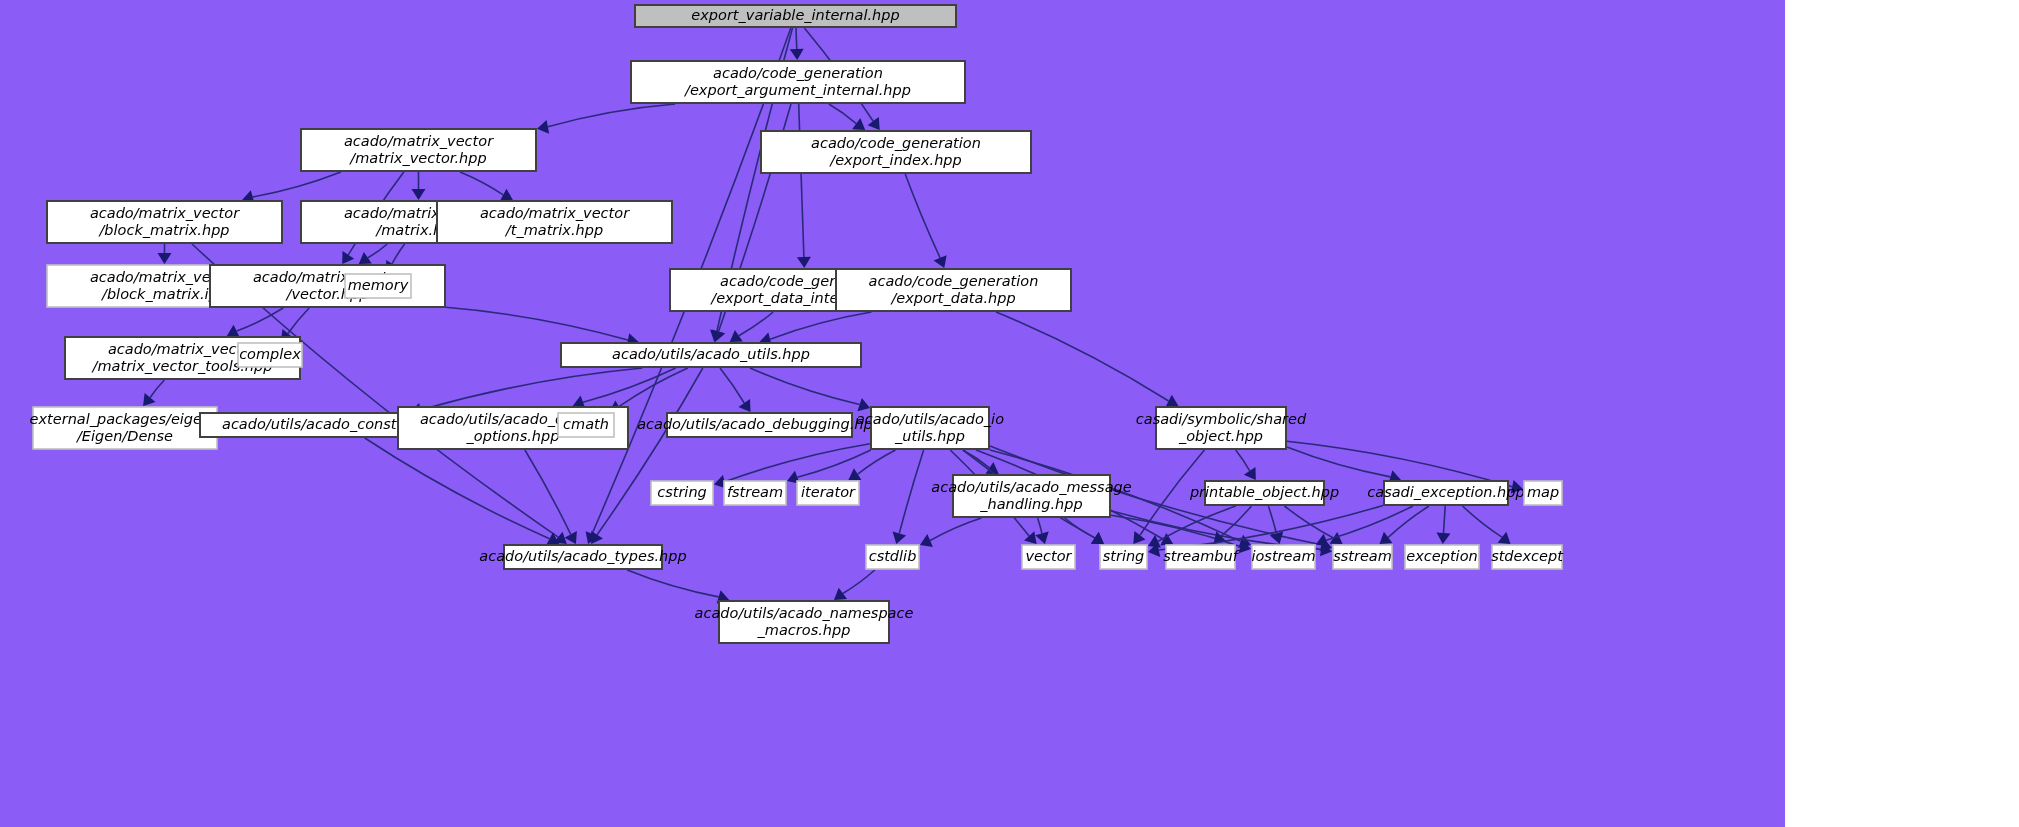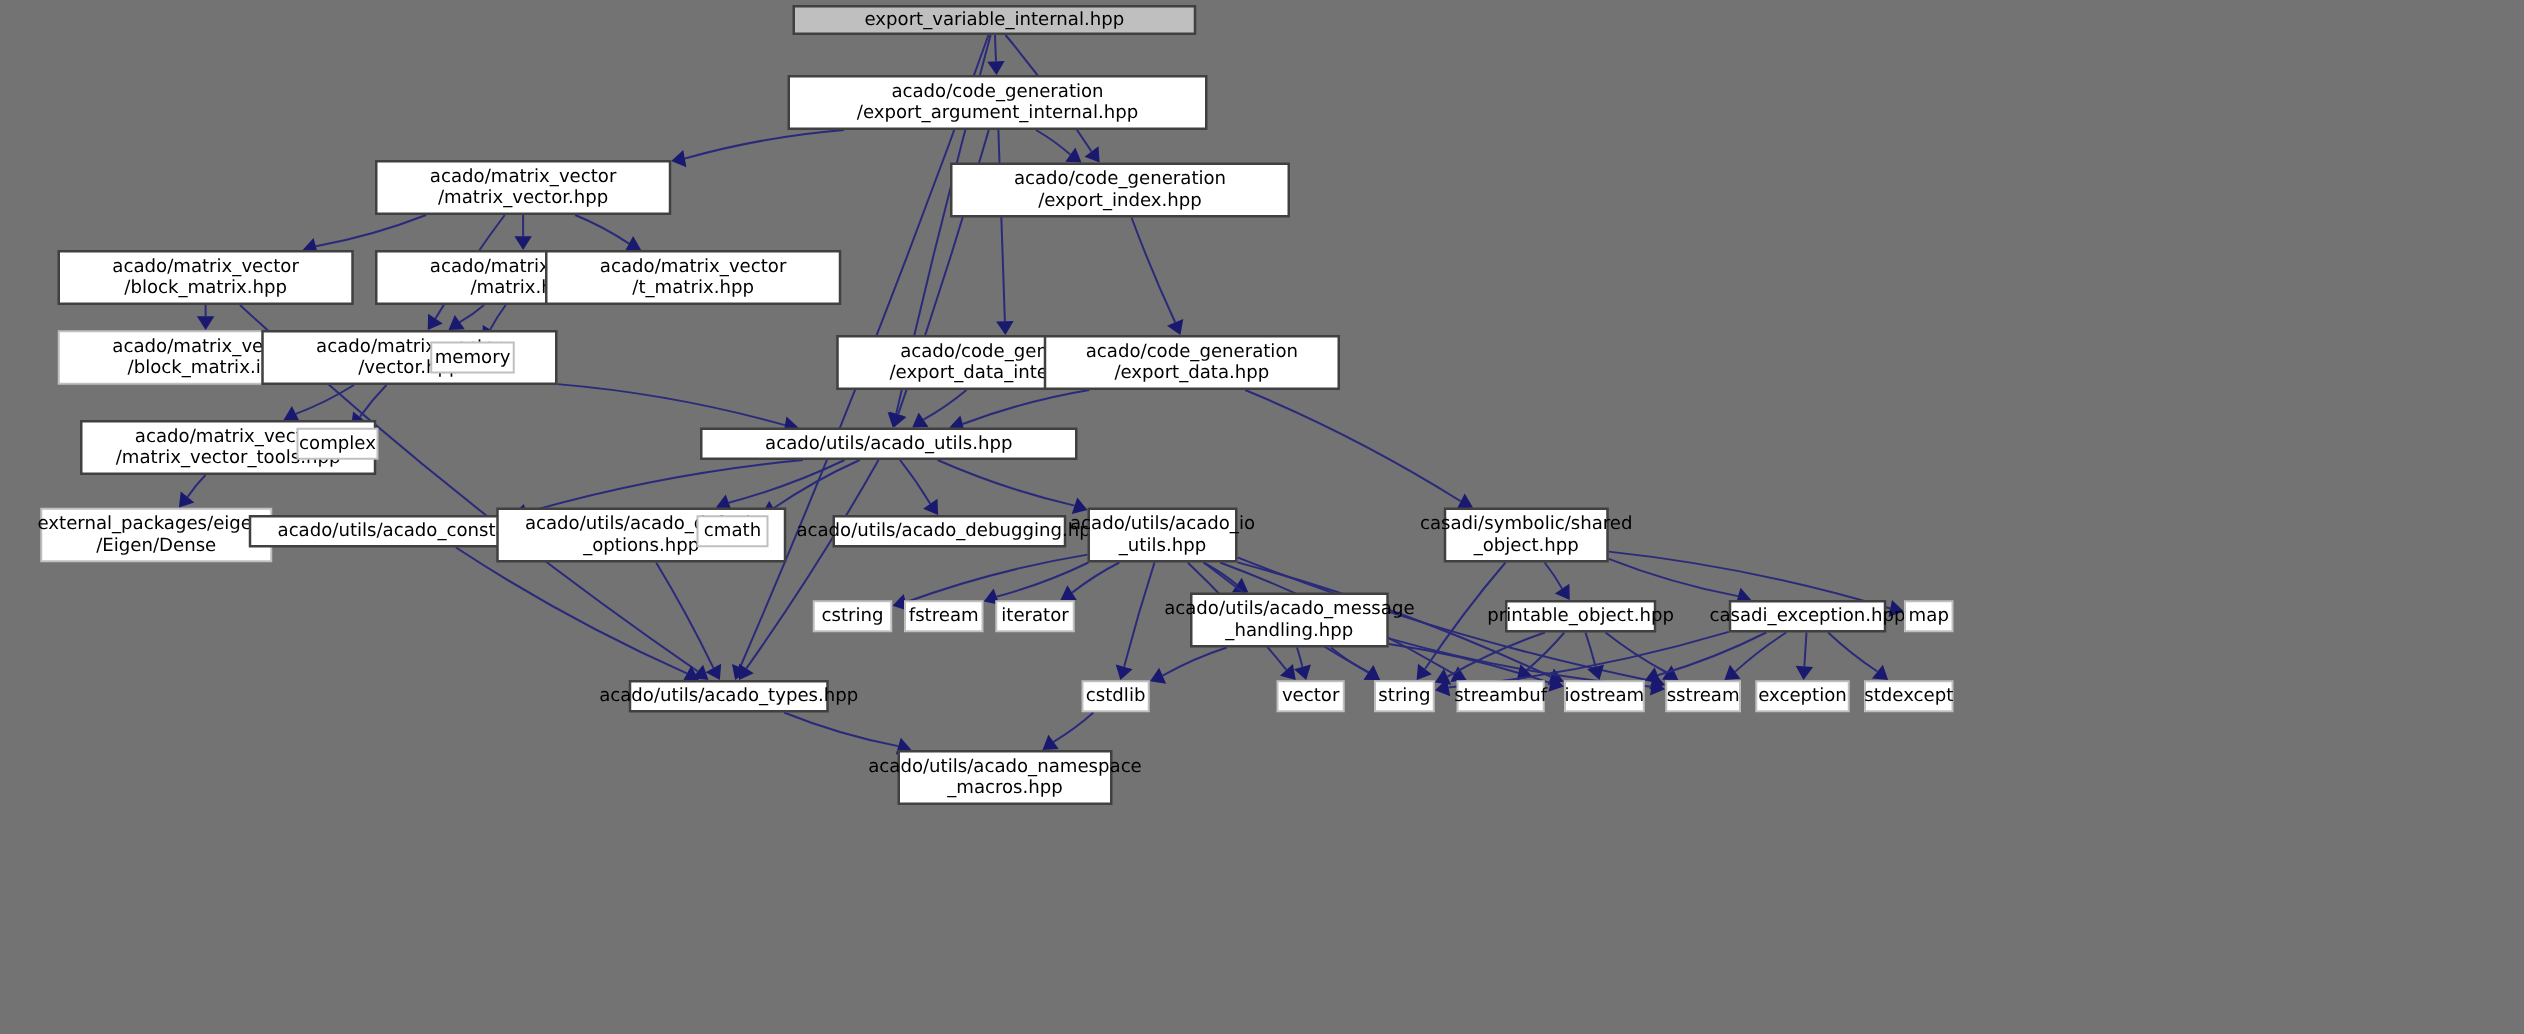--- a/index.html
+++ b/index.html
@@ -1,17 +1,17 @@
 <!DOCTYPE html>
 <html><head>
 <meta charset="utf-8">
 <style>
   html,body{margin:0;padding:0;background:#ffffff;}
   body{font-family:"DejaVu Sans","Liberation Sans",sans-serif;}
-  #graph-root{position:relative;width:2019px;height:827px;overflow:hidden;background:#737373;}
+  #graph-root{position:relative;width:1785px;height:827px;overflow:hidden;background:#8b5cf6;font-style:italic;}
   svg{display:block;}
   .node-rect{fill:#ffffff;}
   .node-rect.solid{stroke:#404040;stroke-width:2;}
   .node-rect.light{stroke:#c0c0c0;stroke-width:1.6;}
   .node-rect.root{fill:#bfbfbf;stroke:#404040;stroke-width:2;}
   .node-label{font-family:"DejaVu Sans","Liberation Sans",sans-serif;font-size:14.5px;fill:#000;text-anchor:middle;dominant-baseline:middle;}
   .edge{fill:none;stroke:#2a2a7a;stroke-width:1.6;}
   .arrowhead{fill:#191970;}
 </style>
 </head>

